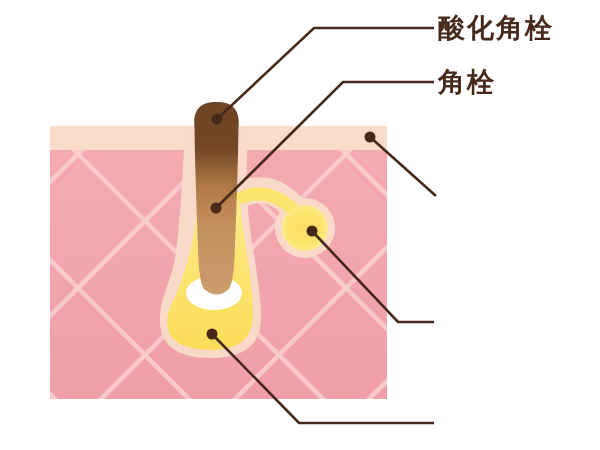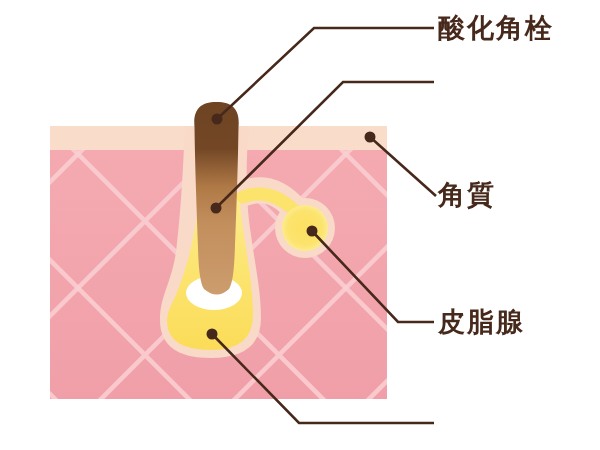--- a/index.html
+++ b/index.html
@@ -115,15 +115,14 @@
     <g fill="#47291c">
       <circle cx="217" cy="119" r="5.5"></circle>
       <circle cx="216" cy="208" r="5.5"></circle>
       <circle cx="370" cy="137" r="5.5"></circle>
       <circle cx="312" cy="231" r="5.5"></circle>
       <circle cx="212" cy="334" r="5.5"></circle>
     </g>
   </svg>
 
   <div class="diagram-label lbl-oxidized">酸化角栓</div>
-  <div class="diagram-label lbl-corneum">角質</div>
-  <div class="diagram-label lbl-gland">皮脂腺</div>
+  <div class="diagram-label lbl-plug">角栓</div>
 </div>
 
 </body></html>

